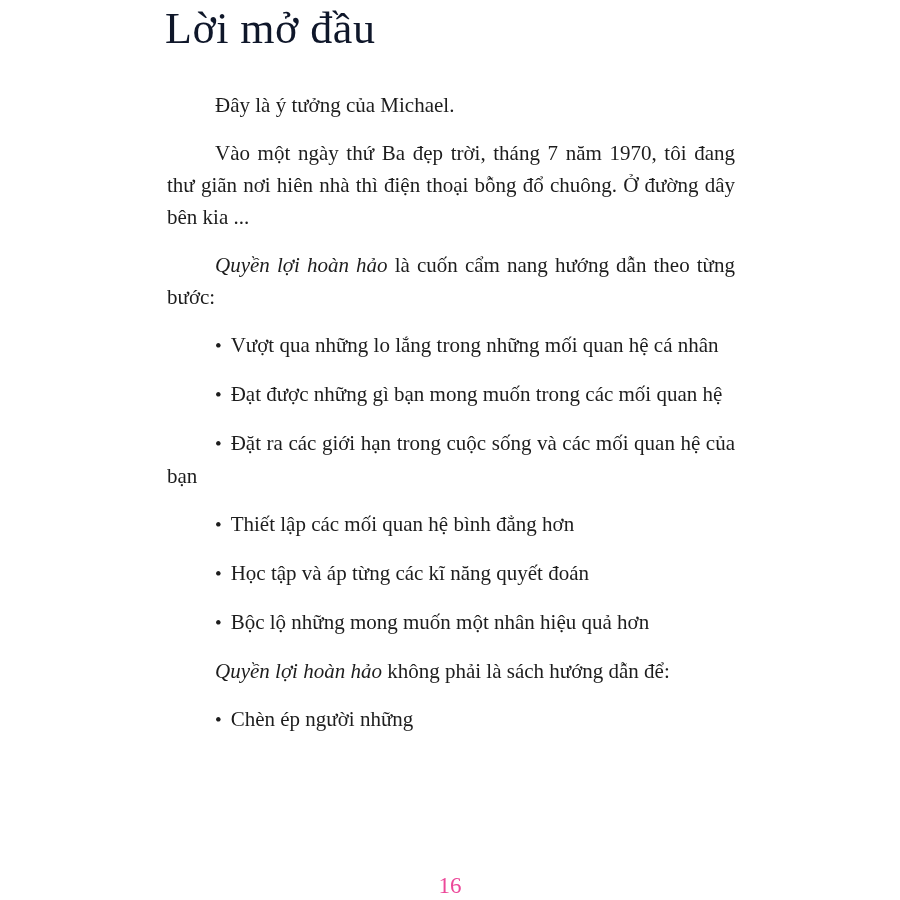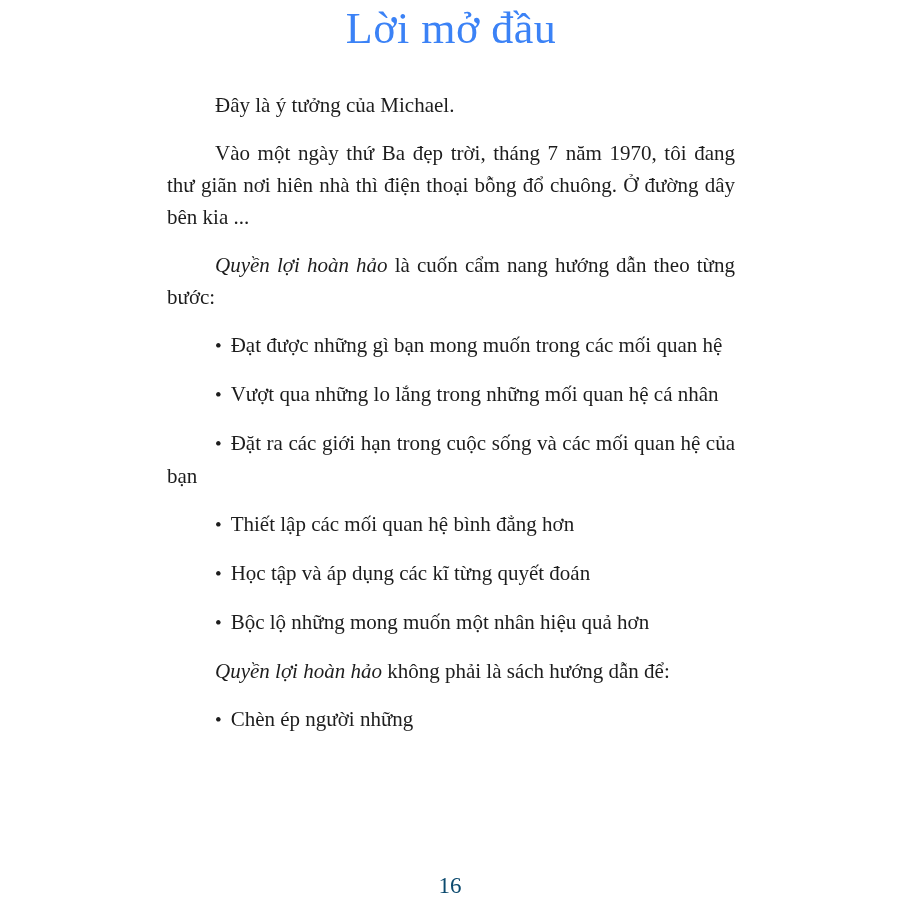--- a/index.html
+++ b/index.html
@@ -21,23 +21,23 @@
     position: absolute;
     top: 0;
     left: 165px;
     width: 572px;
   }
   .chapter-title {
     margin: 4px 0 34px 0;
     font-size: 44px;
     line-height: 1.15;
     font-weight: normal;
-    text-align: center;
+    text-align: left;
     letter-spacing: 0.5px;
-    color: #3b82f6;
+    color: #0f172a;
   }
   .para {
     margin: 16px 2px;
     font-size: 21px;
     line-height: 32px;
     text-align: justify;
     text-indent: 48px;
     color: #1d1d1d;
   }
   .para em {
@@ -50,47 +50,47 @@
     font-size: 19px;
   }
   .page-number {
     position: absolute;
     bottom: 0px;
     left: 0;
     width: 900px;
     text-align: center;
     font-size: 23px;
     line-height: 28px;
-    color: #0c4a6e;
+    color: #ec4899;
   }
 </style>
 </head>
 <body>
 
 <div class="book-page">
   <div class="page-body">
 
     <h1 class="chapter-title">Lời mở đầu</h1>
 
     <p class="para"><span>Đây là ý tưởng của Michael.</span></p>
 
     <p class="para"><span>Vào một ngày thứ Ba đẹp trời, tháng 7 năm 1970, tôi đang thư giãn nơi hiên nhà thì điện thoại bỗng đổ chuông. Ở đường dây bên kia ...</span></p>
 
 
     <p class="para"><em>Quyền lợi hoàn hảo</em><span> là cuốn cẩm nang hướng dẫn theo từng bước:</span></p>
 
+    <p class="para bullet"><span class="marker">•</span><span>Vượt qua những lo lắng trong những mối quan hệ cá nhân</span></p>
+
     <p class="para bullet"><span class="marker">•</span><span>Đạt được những gì bạn mong muốn trong các mối quan hệ</span></p>
-
-    <p class="para bullet"><span class="marker">•</span><span>Vượt qua những lo lắng trong những mối quan hệ cá nhân</span></p>
 
     <p class="para bullet"><span class="marker">•</span><span>Đặt ra các giới hạn trong cuộc sống và các mối quan hệ của bạn</span></p>
 
     <p class="para bullet"><span class="marker">•</span><span>Thiết lập các mối quan hệ bình đẳng hơn</span></p>
 
-    <p class="para bullet"><span class="marker">•</span><span>Học tập và áp dụng các kĩ từng quyết đoán</span></p>
+    <p class="para bullet"><span class="marker">•</span><span>Học tập và áp từng các kĩ năng quyết đoán</span></p>
 
     <p class="para bullet"><span class="marker">•</span><span>Bộc lộ những mong muốn một nhân hiệu quả hơn</span></p>
 
     <p class="para"><em>Quyền lợi hoàn hảo</em><span> không phải là sách hướng dẫn để:</span></p>
 
     <p class="para bullet"><span class="marker">•</span><span>Chèn ép người những</span></p>
 
   </div>
 
   <div class="page-number">16</div>

